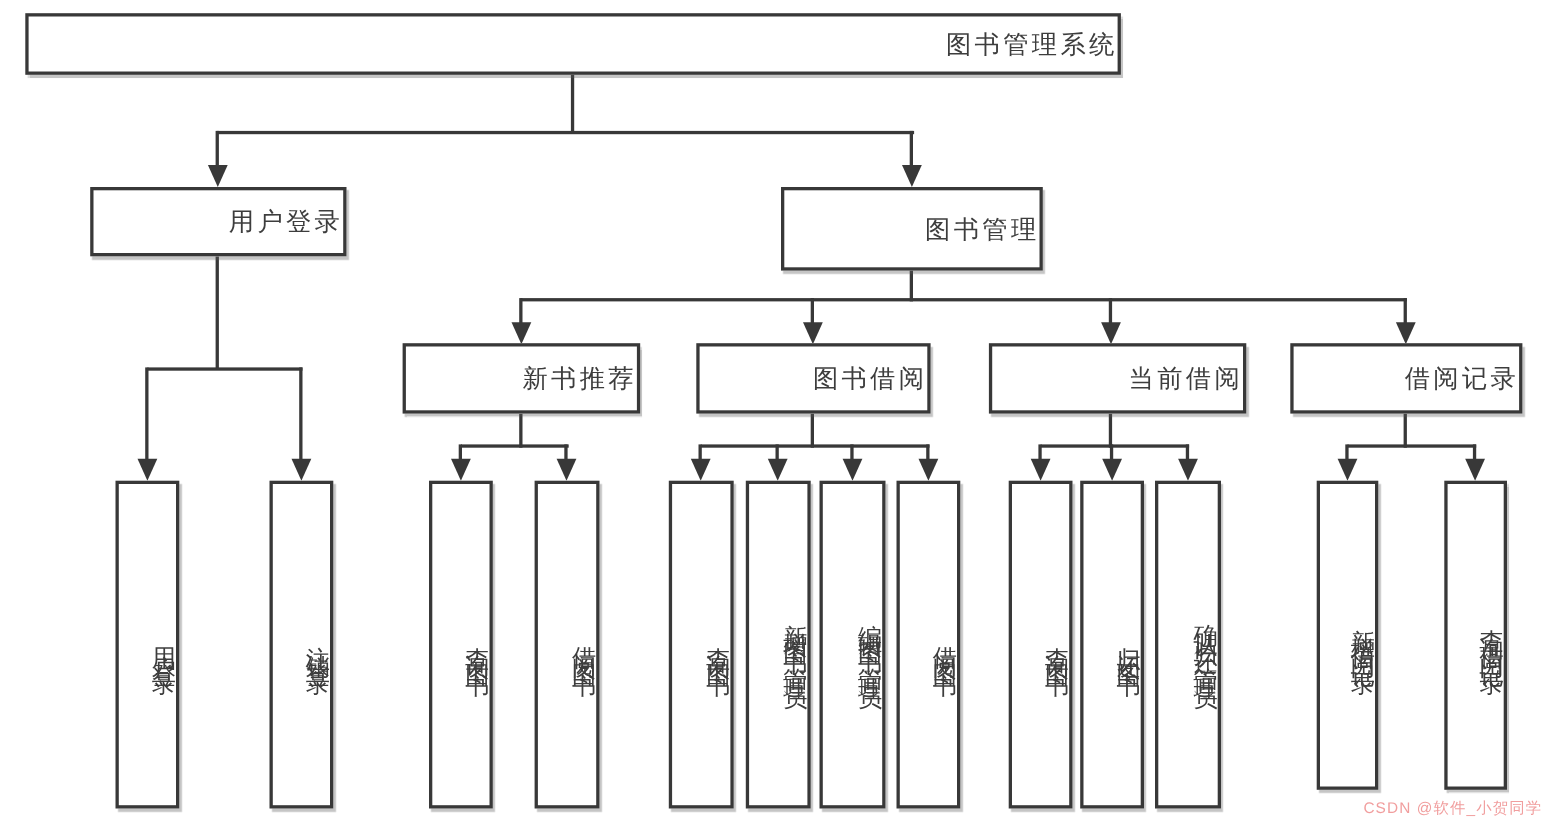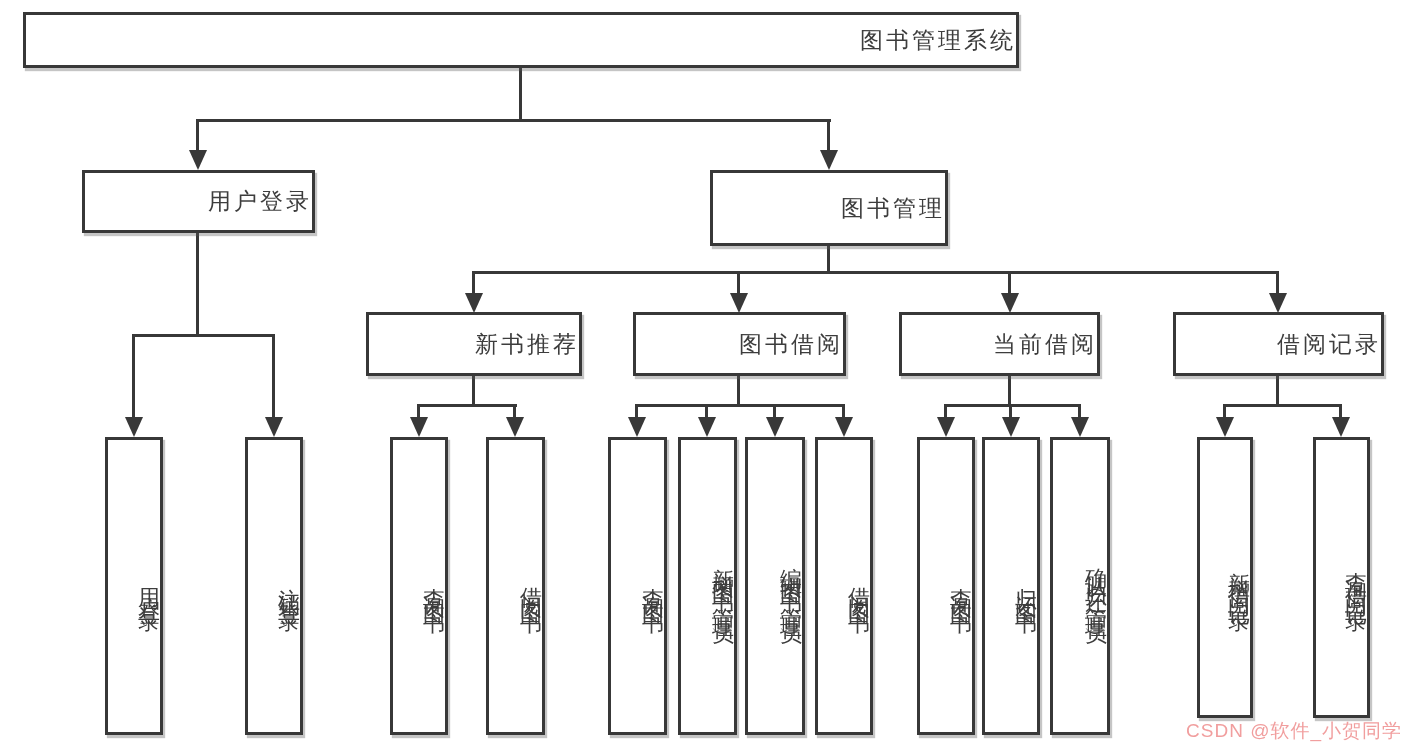--- a/index.html
+++ b/index.html
@@ -27,21 +27,21 @@
   .hline{position:absolute;height:3px;background:#383838;}
   .arrow{
     position:absolute;width:0;height:0;
     border-left:9px solid transparent;
     border-right:9px solid transparent;
     border-top:20px solid #383838;
   }
   .watermark{
     position:absolute;
     right:3px;bottom:3px;
-    font-size:19px;
+    font-size:14px;
     color:#f19e9e;
     letter-spacing:1px;
     white-space:nowrap;
     z-index:5;
   }
 </style>
 </head>
 <body>
 
 <div class="stage">
@@ -118,21 +118,21 @@
   </div>
 
   <div class="box" style="left:366px;top:312px;width:216px;height:64px;">
     <span class="hlabel">新书推荐</span>
   </div>
 
   <div class="box" style="left:633px;top:312px;width:213px;height:64px;padding-left:32px;">
     <span class="hlabel">图书借阅</span>
   </div>
 
-  <div class="box" style="left:899px;top:312px;width:201px;height:64px;">
+  <div class="box" style="left:899px;top:312px;width:234px;height:64px;">
     <span class="hlabel">当前借阅</span>
   </div>
 
   <div class="box" style="left:1173px;top:312px;width:211px;height:64px;">
     <span class="hlabel">借阅记录</span>
   </div>
 
   <div class="box" style="left:105px;top:437px;width:58px;height:298px;">
     <span class="vtext">用户登录</span>
   </div>

